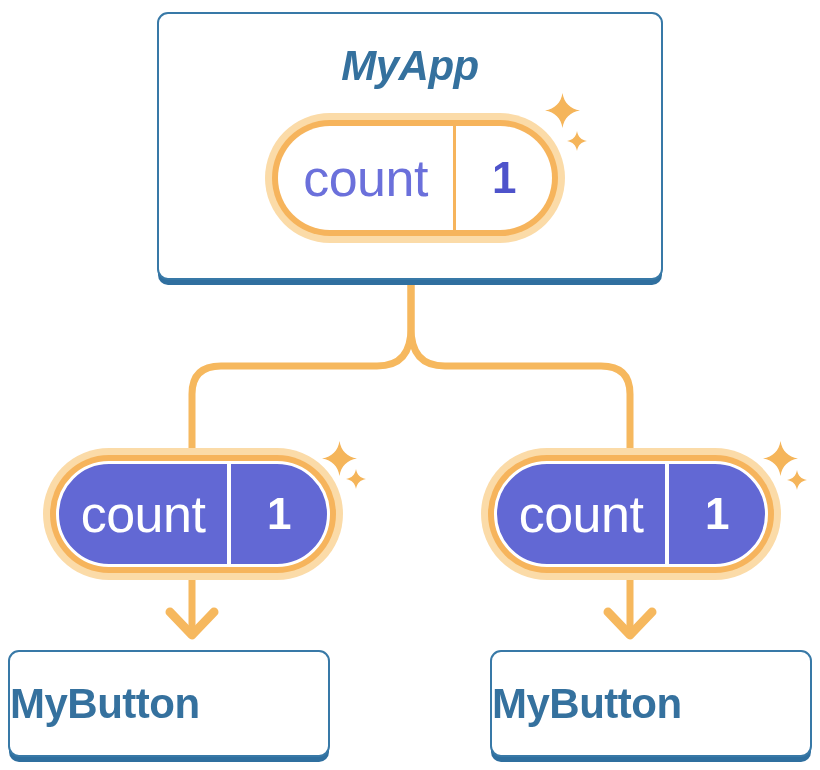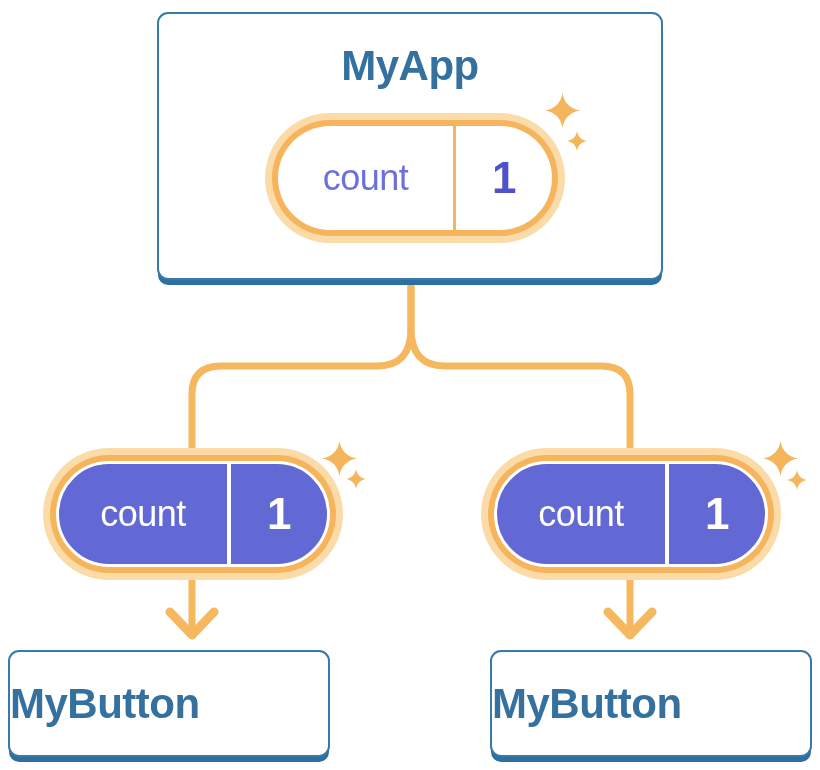--- a/index.html
+++ b/index.html
@@ -53,21 +53,21 @@
   #btn-card-l { left: 8px;   top: 650px; width: 322px; height: 107px; }
   #btn-card-r { left: 490px; top: 650px; width: 322px; height: 107px; }
 
   .card-title {
     color: #35719E;
     font-size: 42px;
     font-weight: 700;
     letter-spacing: -0.5px;
     text-align: center;
   }
-  #app-card .card-title { padding-top: 28px; }
+  #app-card .card-title { padding-top: 28px; font-style: italic; }
   .btn-card {
     display: flex;
     align-items: center;
     justify-content: flex-start;
   }
 
   
   .pill {
     position: absolute;
     box-sizing: border-box;
@@ -97,21 +97,21 @@
   }
   .pill-inner.light { background: #ffffff; }
   .pill-inner.dark  { background: #6268D4; border: 3px solid #ffffff; }
 
   .pill-label, .pill-value {
     display: flex;
     align-items: center;
     justify-content: center;
     letter-spacing: -0.5px;
   }
-  .pill-label { flex: 1; font-size: 36px; font-weight: 400; }
+  .pill-label { flex: 1; font-size: 52px; font-weight: 400; }
   .pill-value { width: 96px; font-size: 44px; font-weight: 700; }
   .pill-divider { width: 3px; }
 
   .light .pill-label   { color: #6B70DB; }
   .light .pill-value   { color: #4E53CB; }
   .light .pill-divider { background: #F6B45C; }
 
   .dark .pill-label    { color: #ffffff; }
   .dark .pill-value    { color: #ffffff; }
   .dark .pill-divider  { width: 4px; background: #ffffff; }

